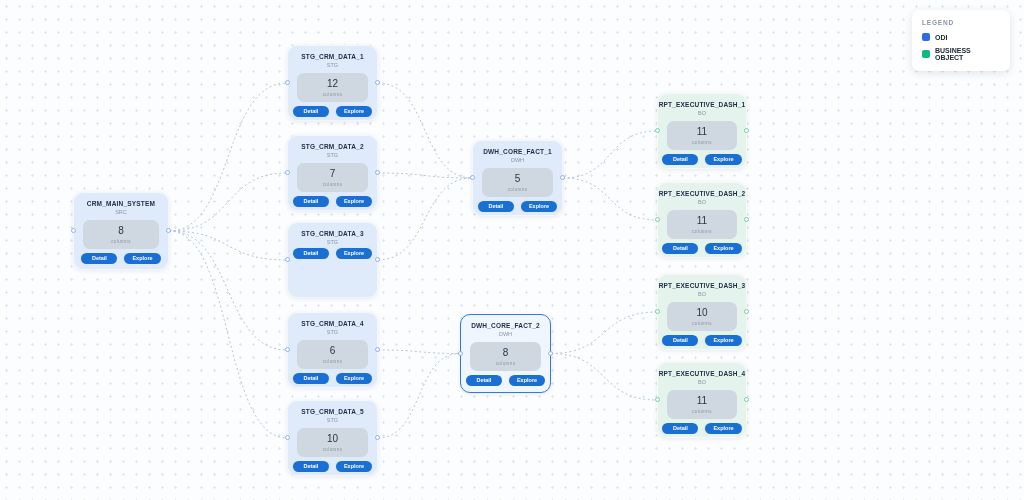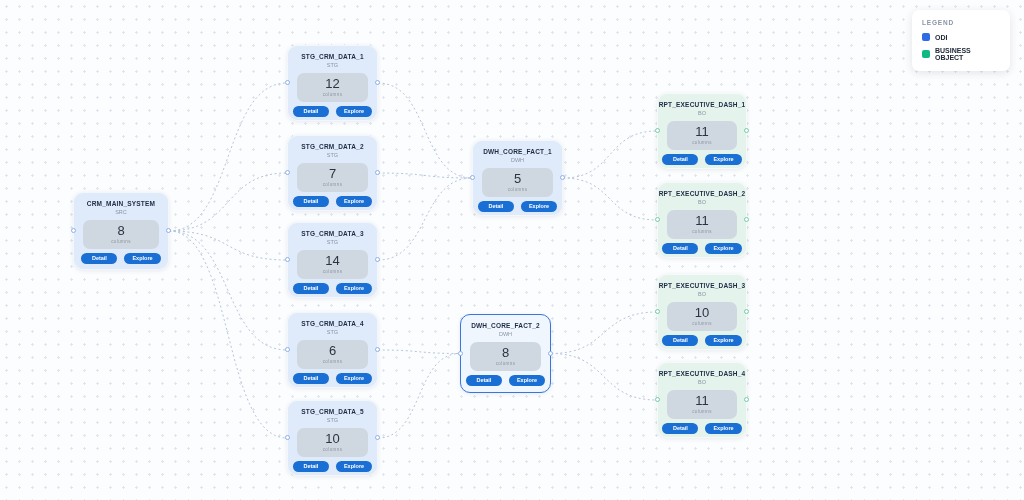--- a/index.html
+++ b/index.html
@@ -20,21 +20,21 @@
   }
   .node.odi { background:#dfeafa; }
   .node.bo  { background:#e4f3ec; }
   .node.selected { background:#f0f6fe; border:1.5px solid #3577e0; }
   .node-title { font-size:6.5px; font-weight:bold; color:#1e2b45; letter-spacing:.2px; }
   .node-subtitle { font-size:5.5px; color:#8b95a7; margin-top:2px; }
   .stat-box {
     margin:5px 9px 4px 9px; background:#cfd7e0; border-radius:7px;
     padding:4px 0 5px 0;
   }
-  .stat-number { font-size:13px; color:#2b3443; font-weight:500; line-height:14px; }
+  .stat-number { font-size:10px; color:#2b3443; font-weight:500; line-height:14px; }
   .stat-label { font-size:4.5px; color:#8d96a5; letter-spacing:.4px; margin-top:1px; }
   .node-buttons { display:flex; justify-content:center; gap:7px; margin-top:3px; }
   .pill-btn {
     background:#1a6fd4; color:#ffffff; border:none; border-radius:999px;
     font-size:5.5px; font-weight:bold; font-family:"Liberation Sans",sans-serif;
     height:11px; min-width:36px; padding:0 8px; cursor:pointer; line-height:11px;
   }
   .handle {
     position:absolute; width:5px; height:5px; border-radius:50%;
     background:#ffffff; top:50%; margin-top:-3px;
@@ -113,24 +113,20 @@
         <div class="node-buttons">
           <button class="pill-btn">Detail</button>
           <button class="pill-btn">Explore</button>
         </div>
         <span class="handle left"></span>
         <span class="handle right"></span>
       </div>
       <div class="node odi" style="left: 287px; top: 222px; width: 91px; height: 76px;">
         <div class="node-title">STG_CRM_DATA_3</div>
         <div class="node-subtitle">STG</div>
-        <div class="stat-box">
-          <div class="stat-number">14</div>
-          <div class="stat-label">columns</div>
-        </div>
         <div class="node-buttons">
           <button class="pill-btn">Detail</button>
           <button class="pill-btn">Explore</button>
         </div>
         <span class="handle left"></span>
         <span class="handle right"></span>
       </div>
       <div class="node odi" style="left: 287px; top: 312px; width: 91px; height: 76px;">
         <div class="node-title">STG_CRM_DATA_4</div>
         <div class="node-subtitle">STG</div>

